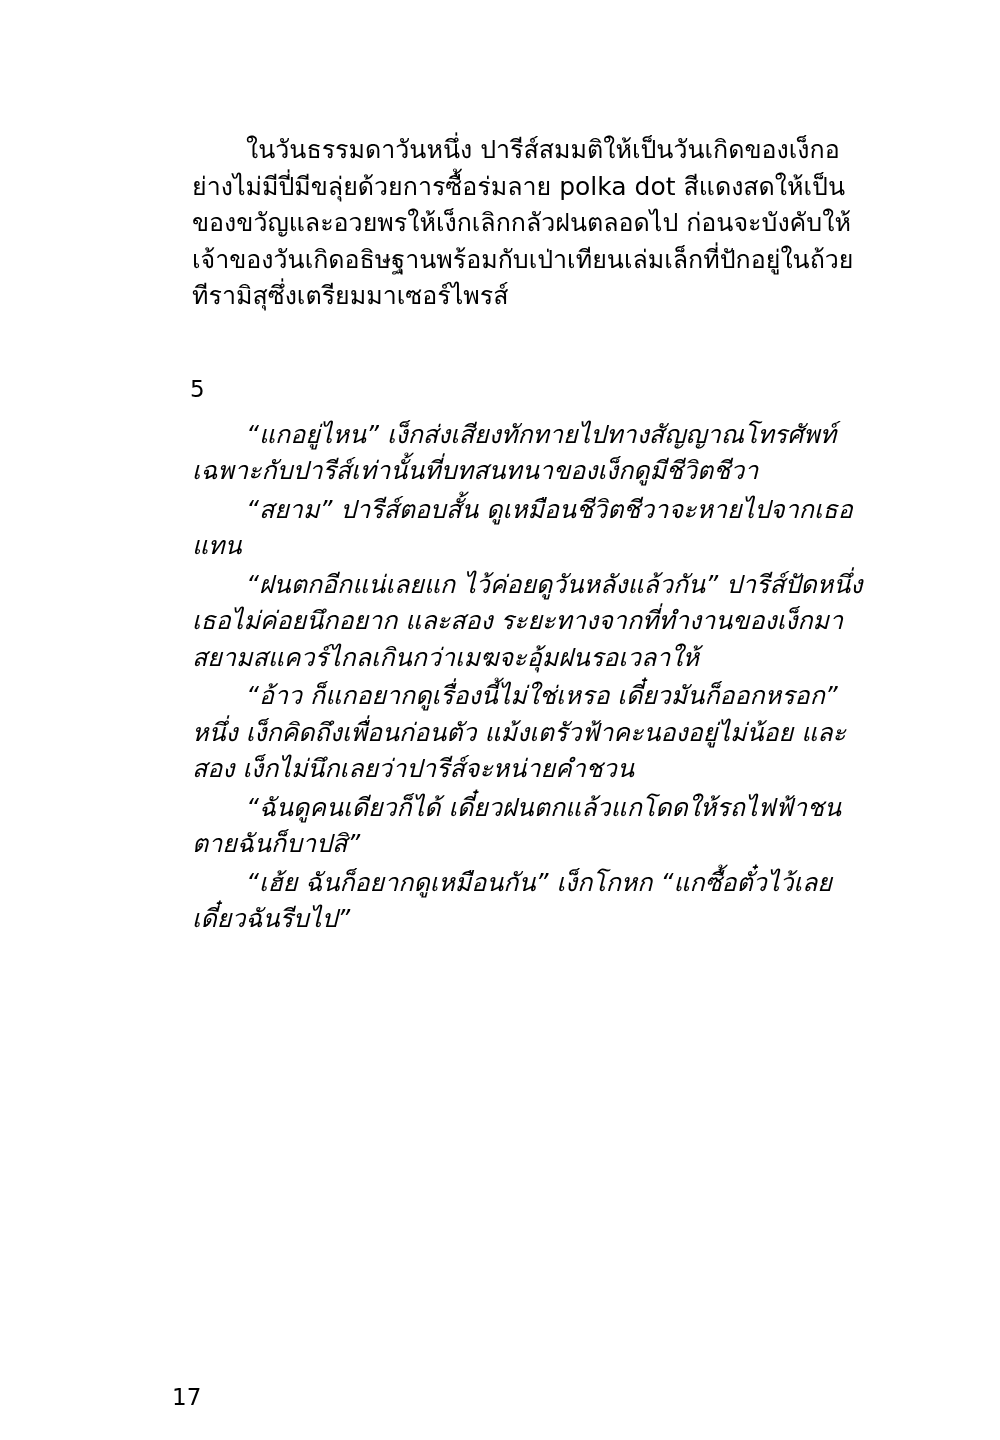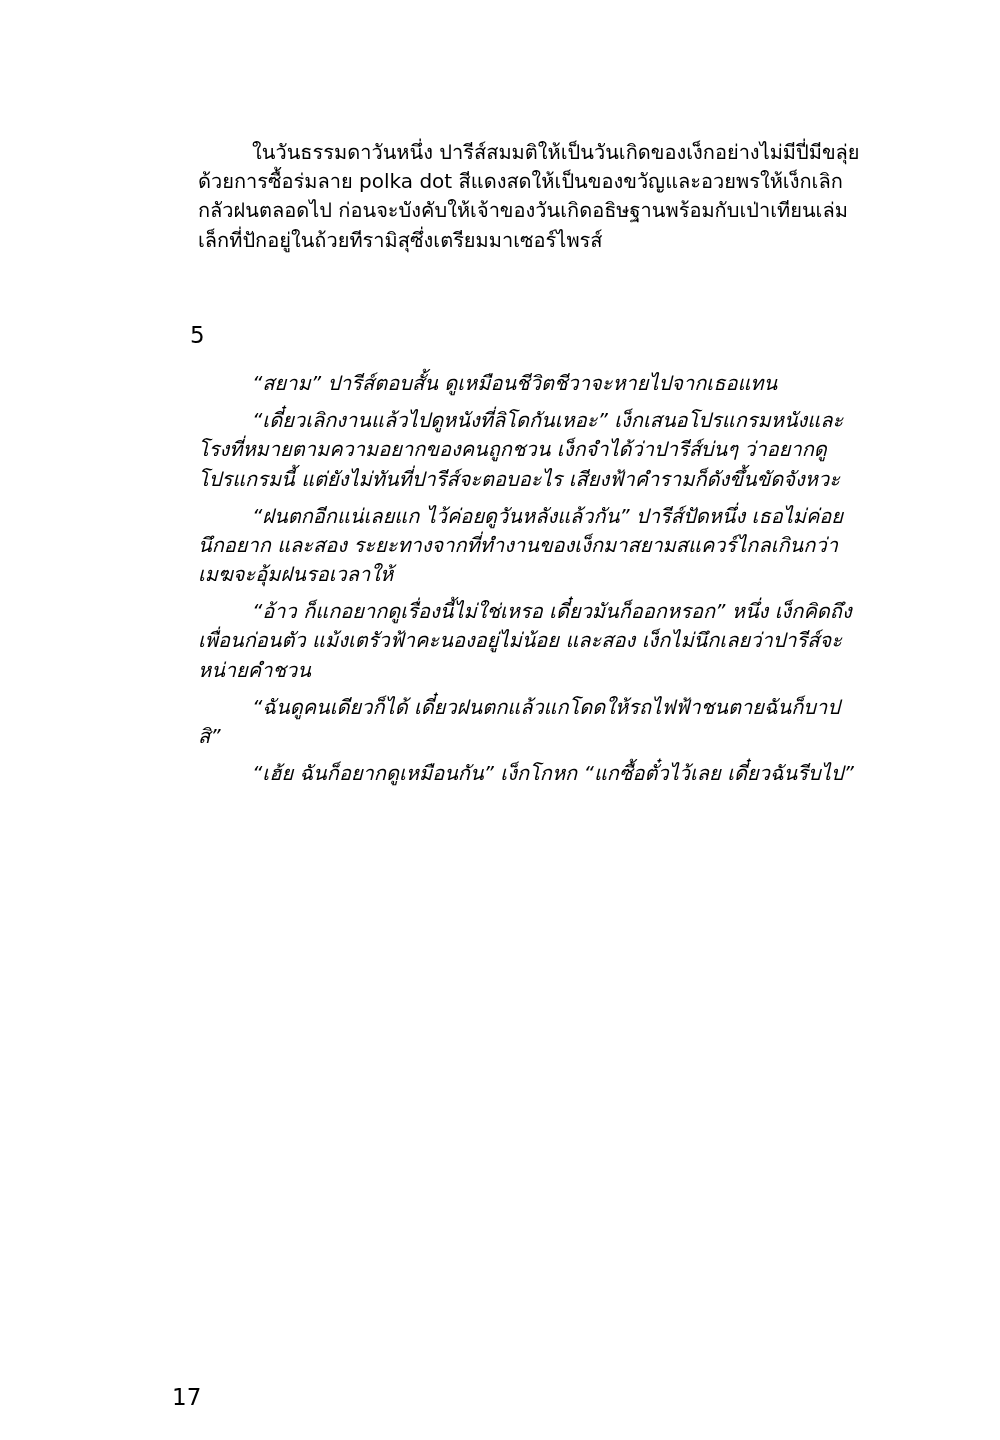--- a/index.html
+++ b/index.html
@@ -20,22 +20,22 @@
     background: #ffffff;
     box-sizing: border-box;
   }
   .text-block {
     position: absolute;
     left: 190px;
     top: 130px;
     width: 680px;
   }
   p {
-    margin: 8px;
-    font-size: 20px;
+    margin: 2px;
+    font-size: 25px;
     line-height: 1.46;
     text-align: left;
     letter-spacing: 0px;
     word-spacing: 0px;
   }
   p.indent {
     text-indent: 54px;
   }
   p.italic {
     font-style: italic;
@@ -60,24 +60,24 @@
 
 <div class="page">
 
   <div class="text-block">
 
     <p class="indent">ในวันธรรมดาวันหนึ่ง ปารีส์สมมติให้เป็นวันเกิดของเง็กอย่างไม่มีปี่มีขลุ่ยด้วยการซื้อร่มลาย polka dot สีแดงสดให้เป็นของขวัญและอวยพรให้เง็กเลิกกลัวฝนตลอดไป  ก่อนจะบังคับให้เจ้าของวันเกิดอธิษฐานพร้อมกับเป่าเทียนเล่มเล็กที่ปักอยู่ในถ้วยทีรามิสุซึ่งเตรียมมาเซอร์ไพรส์</p>
 
 
     <p class="section-number">5</p>
 
+    <p class="indent italic">“แกอยู่ไหน” เง็กส่งเสียงทักทายไปทางสัญญาณโทรศัพท์เฉพาะกับปารีส์เท่านั้นที่บทสนทนาของเง็กดูมีชีวิตชีวา</p>
 
     <p class="indent italic">“สยาม” ปารีส์ตอบสั้น  ดูเหมือนชีวิตชีวาจะหายไปจากเธอแทน</p>
 
-    <p class="indent italic">“เดี๋ยวเลิกงานแล้วไปดูหนังที่ลิโดกันเหอะ” เง็กเสนอโปรแกรมหนังและโรงที่หมายตามความอยากของคนถูกชวน  เง็กจำได้ว่าปารีส์บ่นๆ ว่าอยากดูโปรแกรมนี้  แต่ยังไม่ทันที่ปารีส์จะตอบอะไร เสียงฟ้าคำรามก็ดังขึ้นขัดจังหวะ</p>
 
     <p class="indent italic">“ฝนตกอีกแน่เลยแก  ไว้ค่อยดูวันหลังแล้วกัน” ปารีส์ปัดหนึ่ง เธอไม่ค่อยนึกอยาก และสอง ระยะทางจากที่ทำงานของเง็กมาสยามสแควร์ไกลเกินกว่าเมฆจะอุ้มฝนรอเวลาให้</p>
 
     <p class="indent italic">“อ้าว ก็แกอยากดูเรื่องนี้ไม่ใช่เหรอ เดี๋ยวมันก็ออกหรอก” หนึ่ง เง็กคิดถึงเพื่อนก่อนตัว  แม้งเตรัวฟ้าคะนองอยู่ไม่น้อย  และสอง เง็กไม่นึกเลยว่าปารีส์จะหน่ายคำชวน</p>
 
     <p class="indent italic">“ฉันดูคนเดียวก็ได้ เดี๋ยวฝนตกแล้วแกโดดให้รถไฟฟ้าชนตายฉันก็บาปสิ”</p>
 
     <p class="indent italic">“เฮ้ย ฉันก็อยากดูเหมือนกัน” เง็กโกหก “แกซื้อตั๋วไว้เลย เดี๋ยวฉันรีบไป”</p>
 
   </div>

